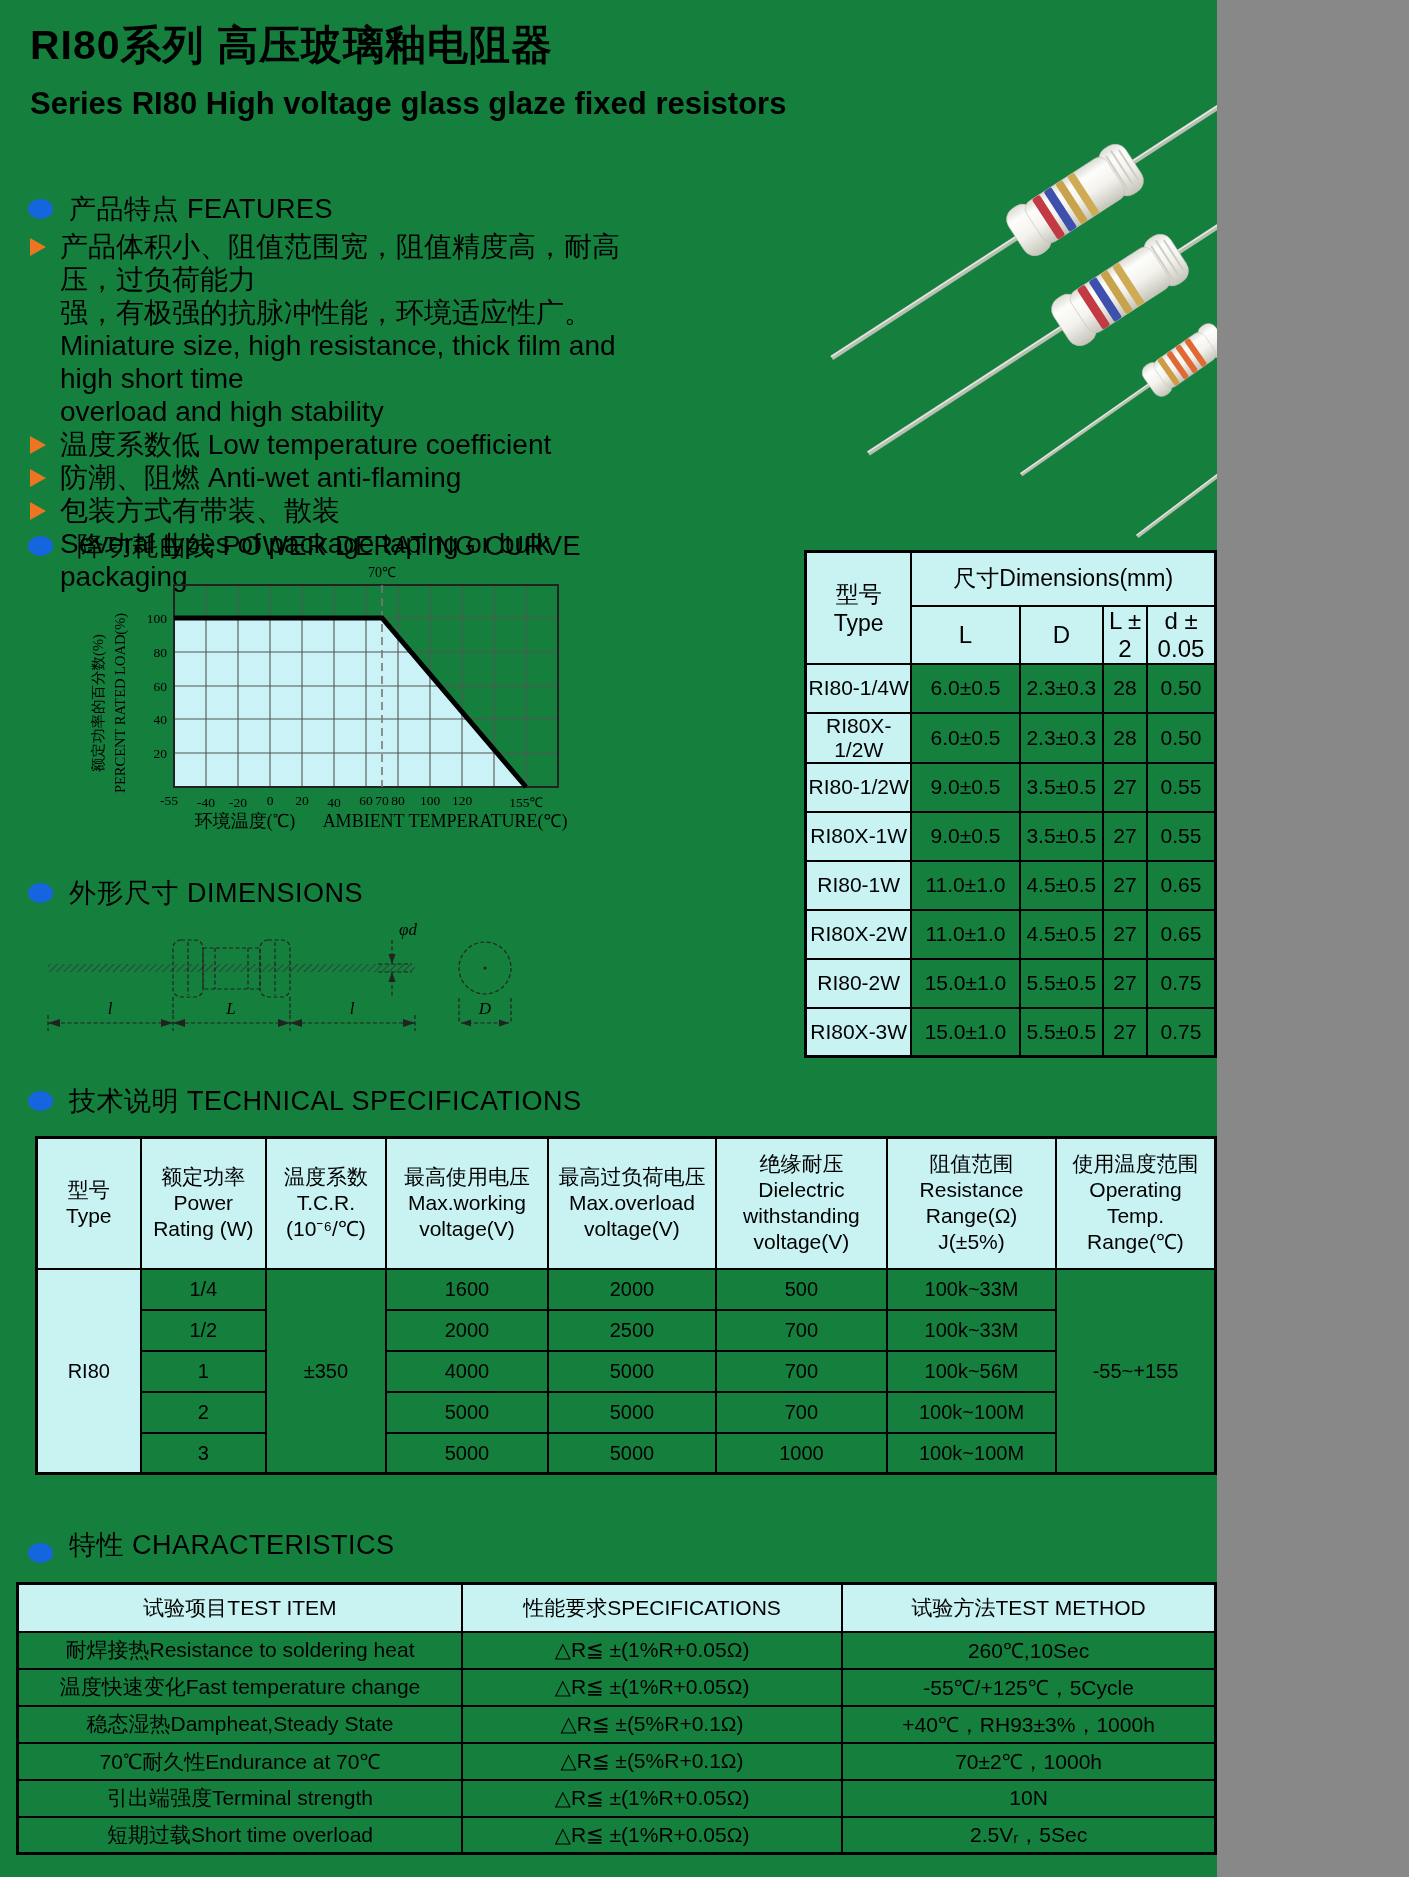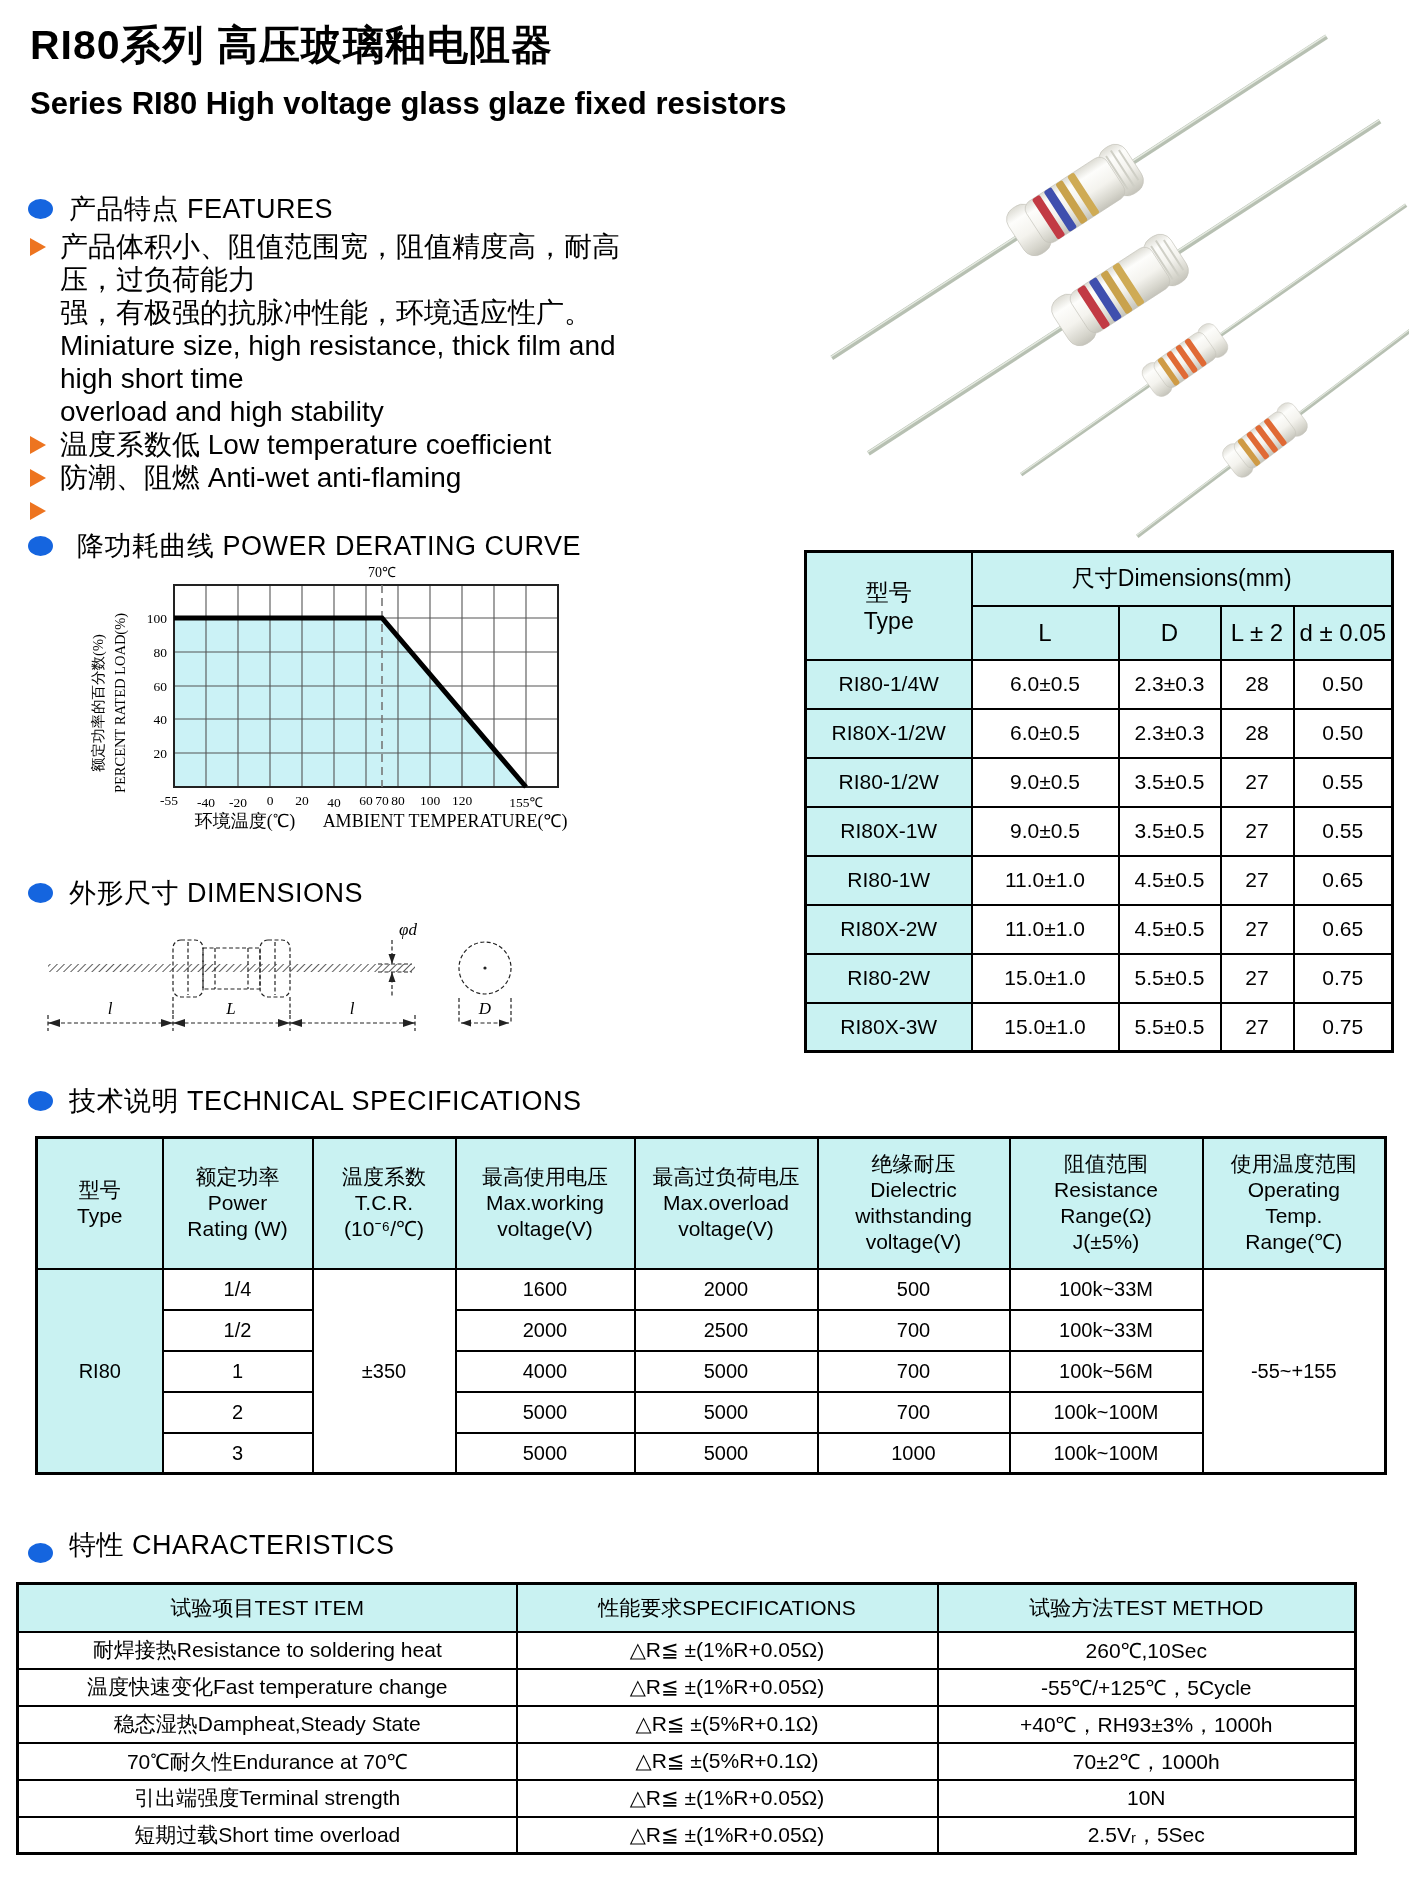--- a/index.html
+++ b/index.html
@@ -1,16 +1,16 @@
 <!DOCTYPE html>
 <html><head>
 <meta charset="utf-8">
 <style>
   html,body{margin:0;padding:0;background:#888;}
-  .page{position:relative;width:1409px;height:1877px;background:#ffffff;overflow:hidden;
+  .page{position:relative;width:1217px;height:1877px;background:#15803d;overflow:hidden;
         font-family:"Liberation Sans", sans-serif;color:#000;}
   .abs{position:absolute;}
   .title{left:30px;top:18px;font-size:41px;font-weight:900;letter-spacing:1px;}
   .subtitle{left:30px;top:86px;font-size:31px;font-weight:700;}
   .sec-heading{display:flex;align-items:center;height:34px;}
   .sec-dot{width:25px;height:20px;border-radius:50%;background:#1565DF;margin-right:16px;flex:none;}
   .sec-text{font-size:27px;font-weight:500;letter-spacing:0.5px;}
   .features{left:28px;top:230px;width:600px;}
   .feat-item{display:flex;}
   .feat-tri{width:0;height:0;border-left:16px solid #ED7420;border-top:9px solid transparent;
@@ -123,20 +123,24 @@
       </div>
     </div>
     <div class="feat-item">
       <div class="feat-tri"></div>
       <div class="feat-lines">
         <div>防潮、阻燃 Anti-wet anti-flaming</div>
       </div>
     </div>
     <div class="feat-item">
       <div class="feat-tri"></div>
+      <div class="feat-lines">
+        <div>包装方式有带装、散装</div>
+        <div>Several types of package taping or bulk packaging</div>
+      </div>
     </div>
   </div>
 
   <div class="abs sec-heading" style="left:28px;top:529px;gap:8px;">
     <div class="sec-dot"></div>
     <div class="sec-text">降功耗曲线 POWER DERATING CURVE</div>
   </div>
 
   <svg class="abs" style="left:55px;top:555px;" width="545" height="290" viewBox="0 0 545 290">
 

